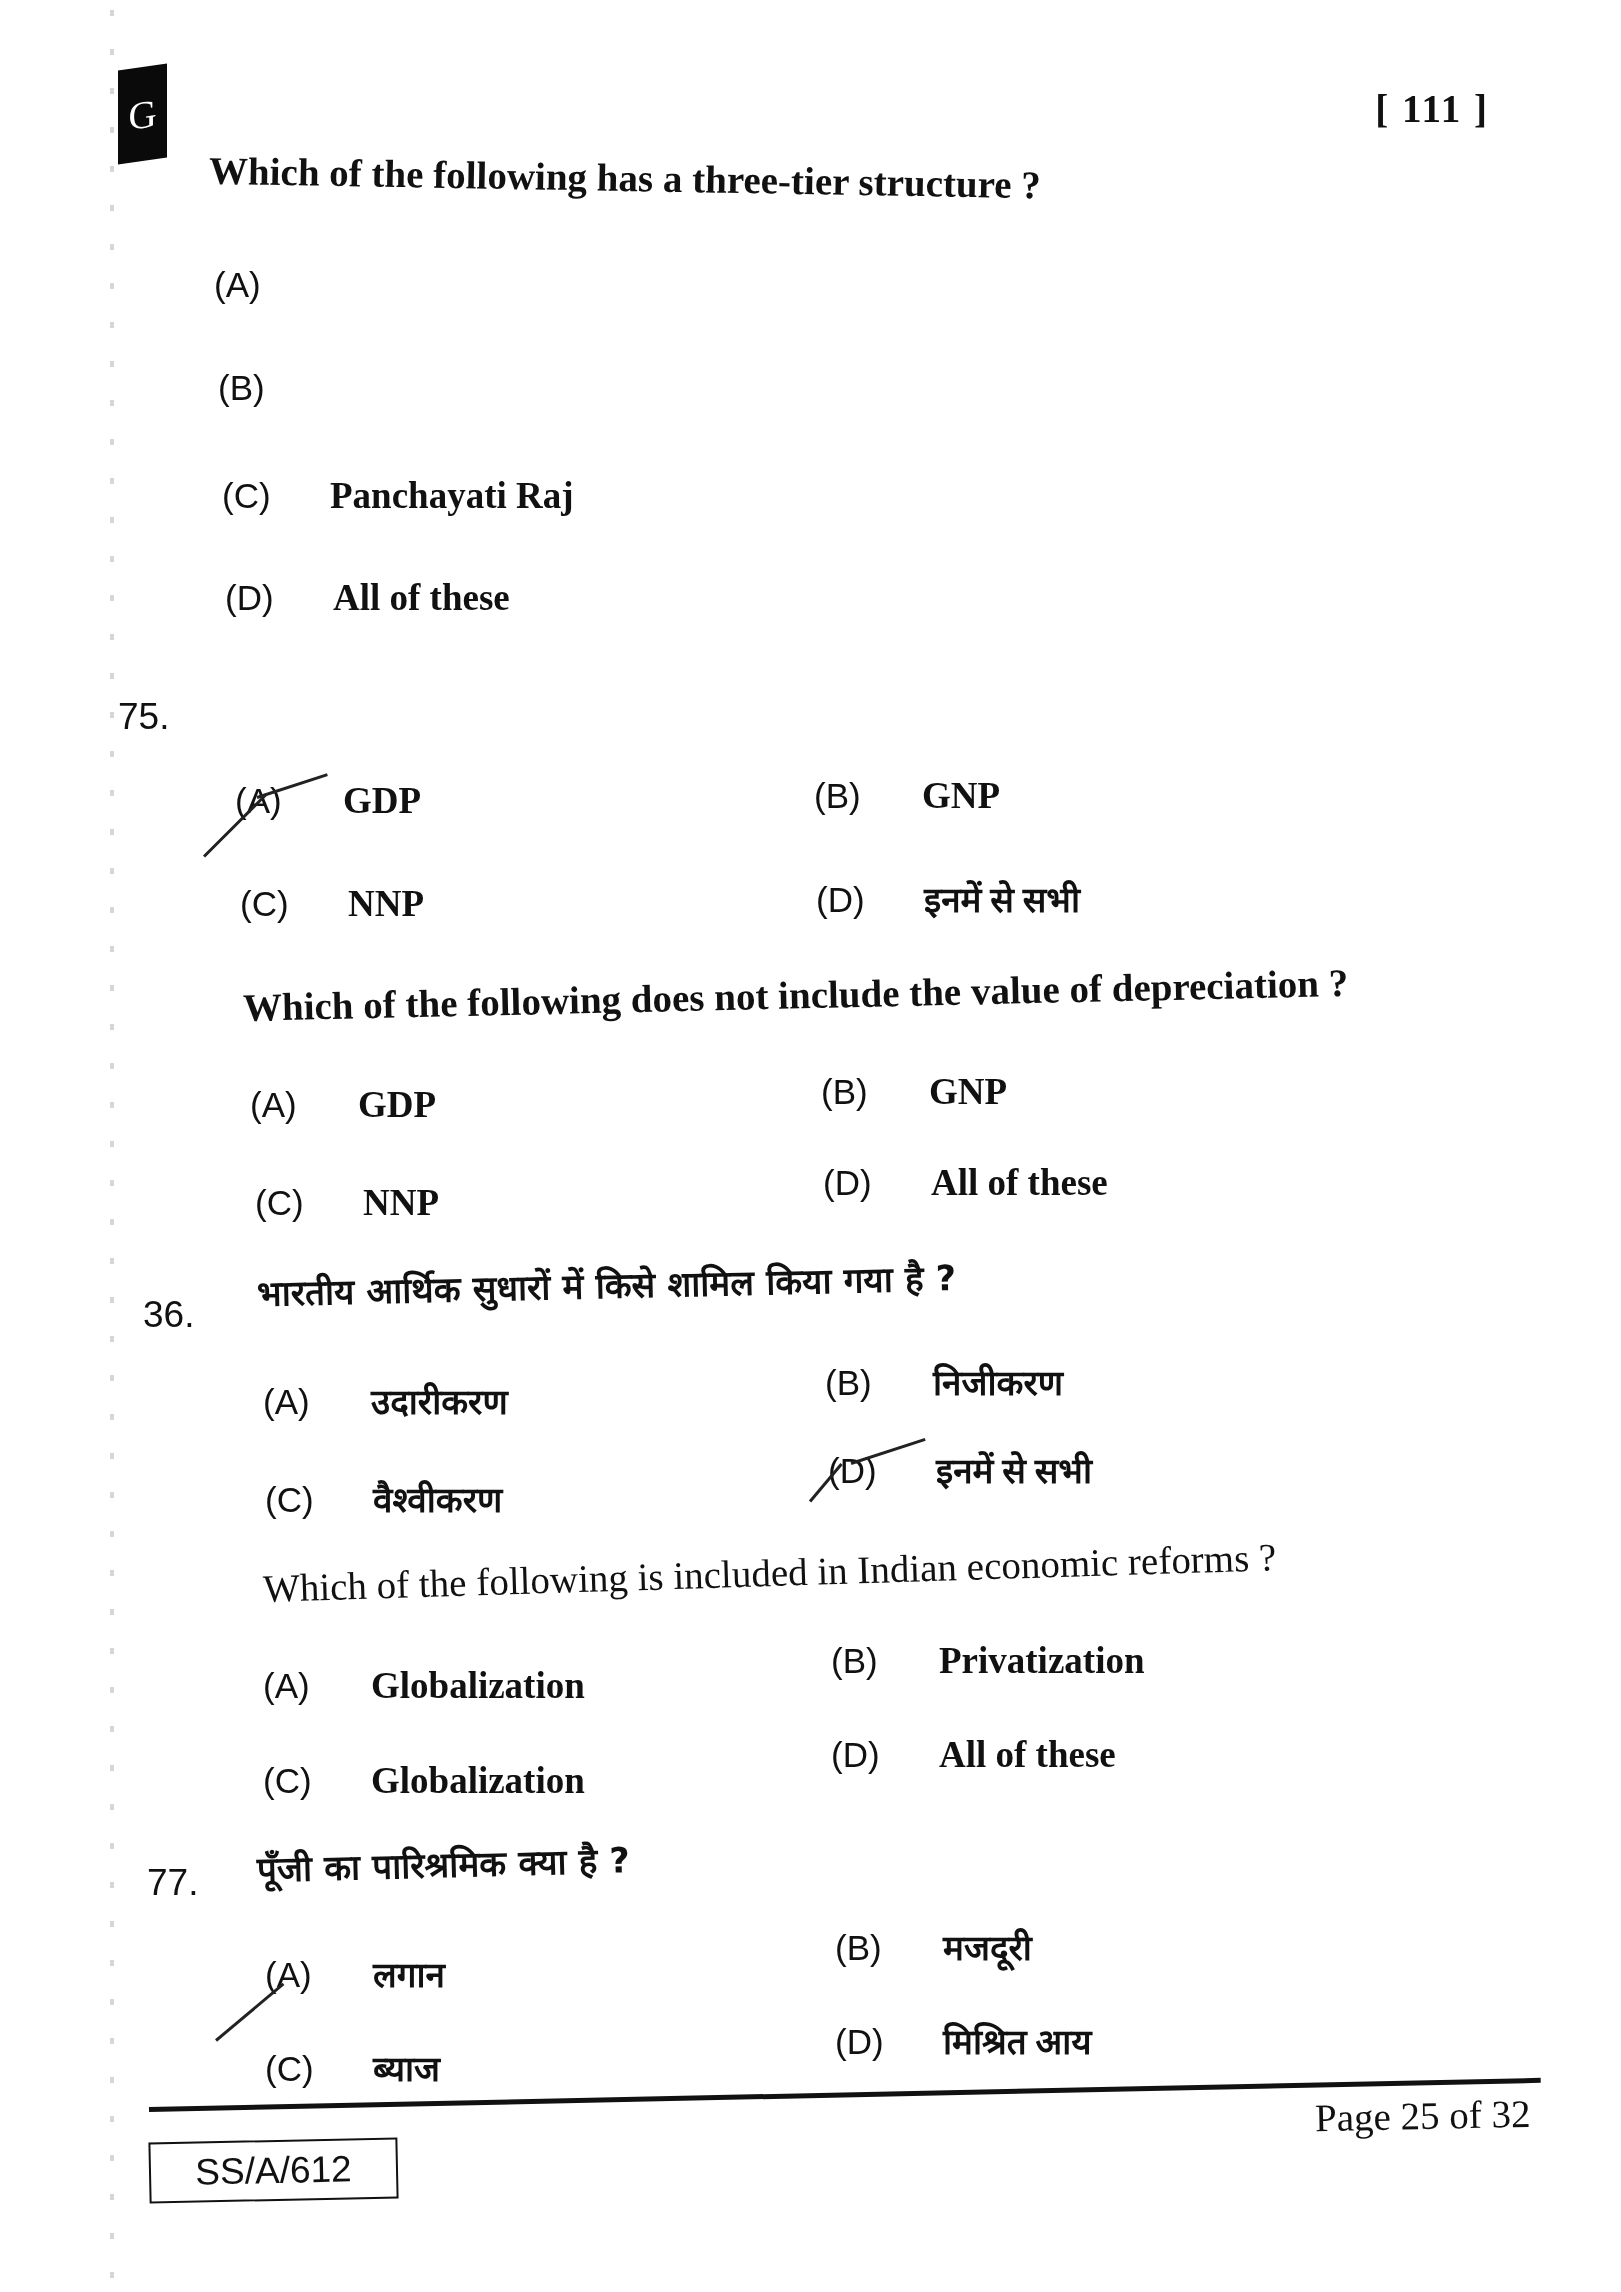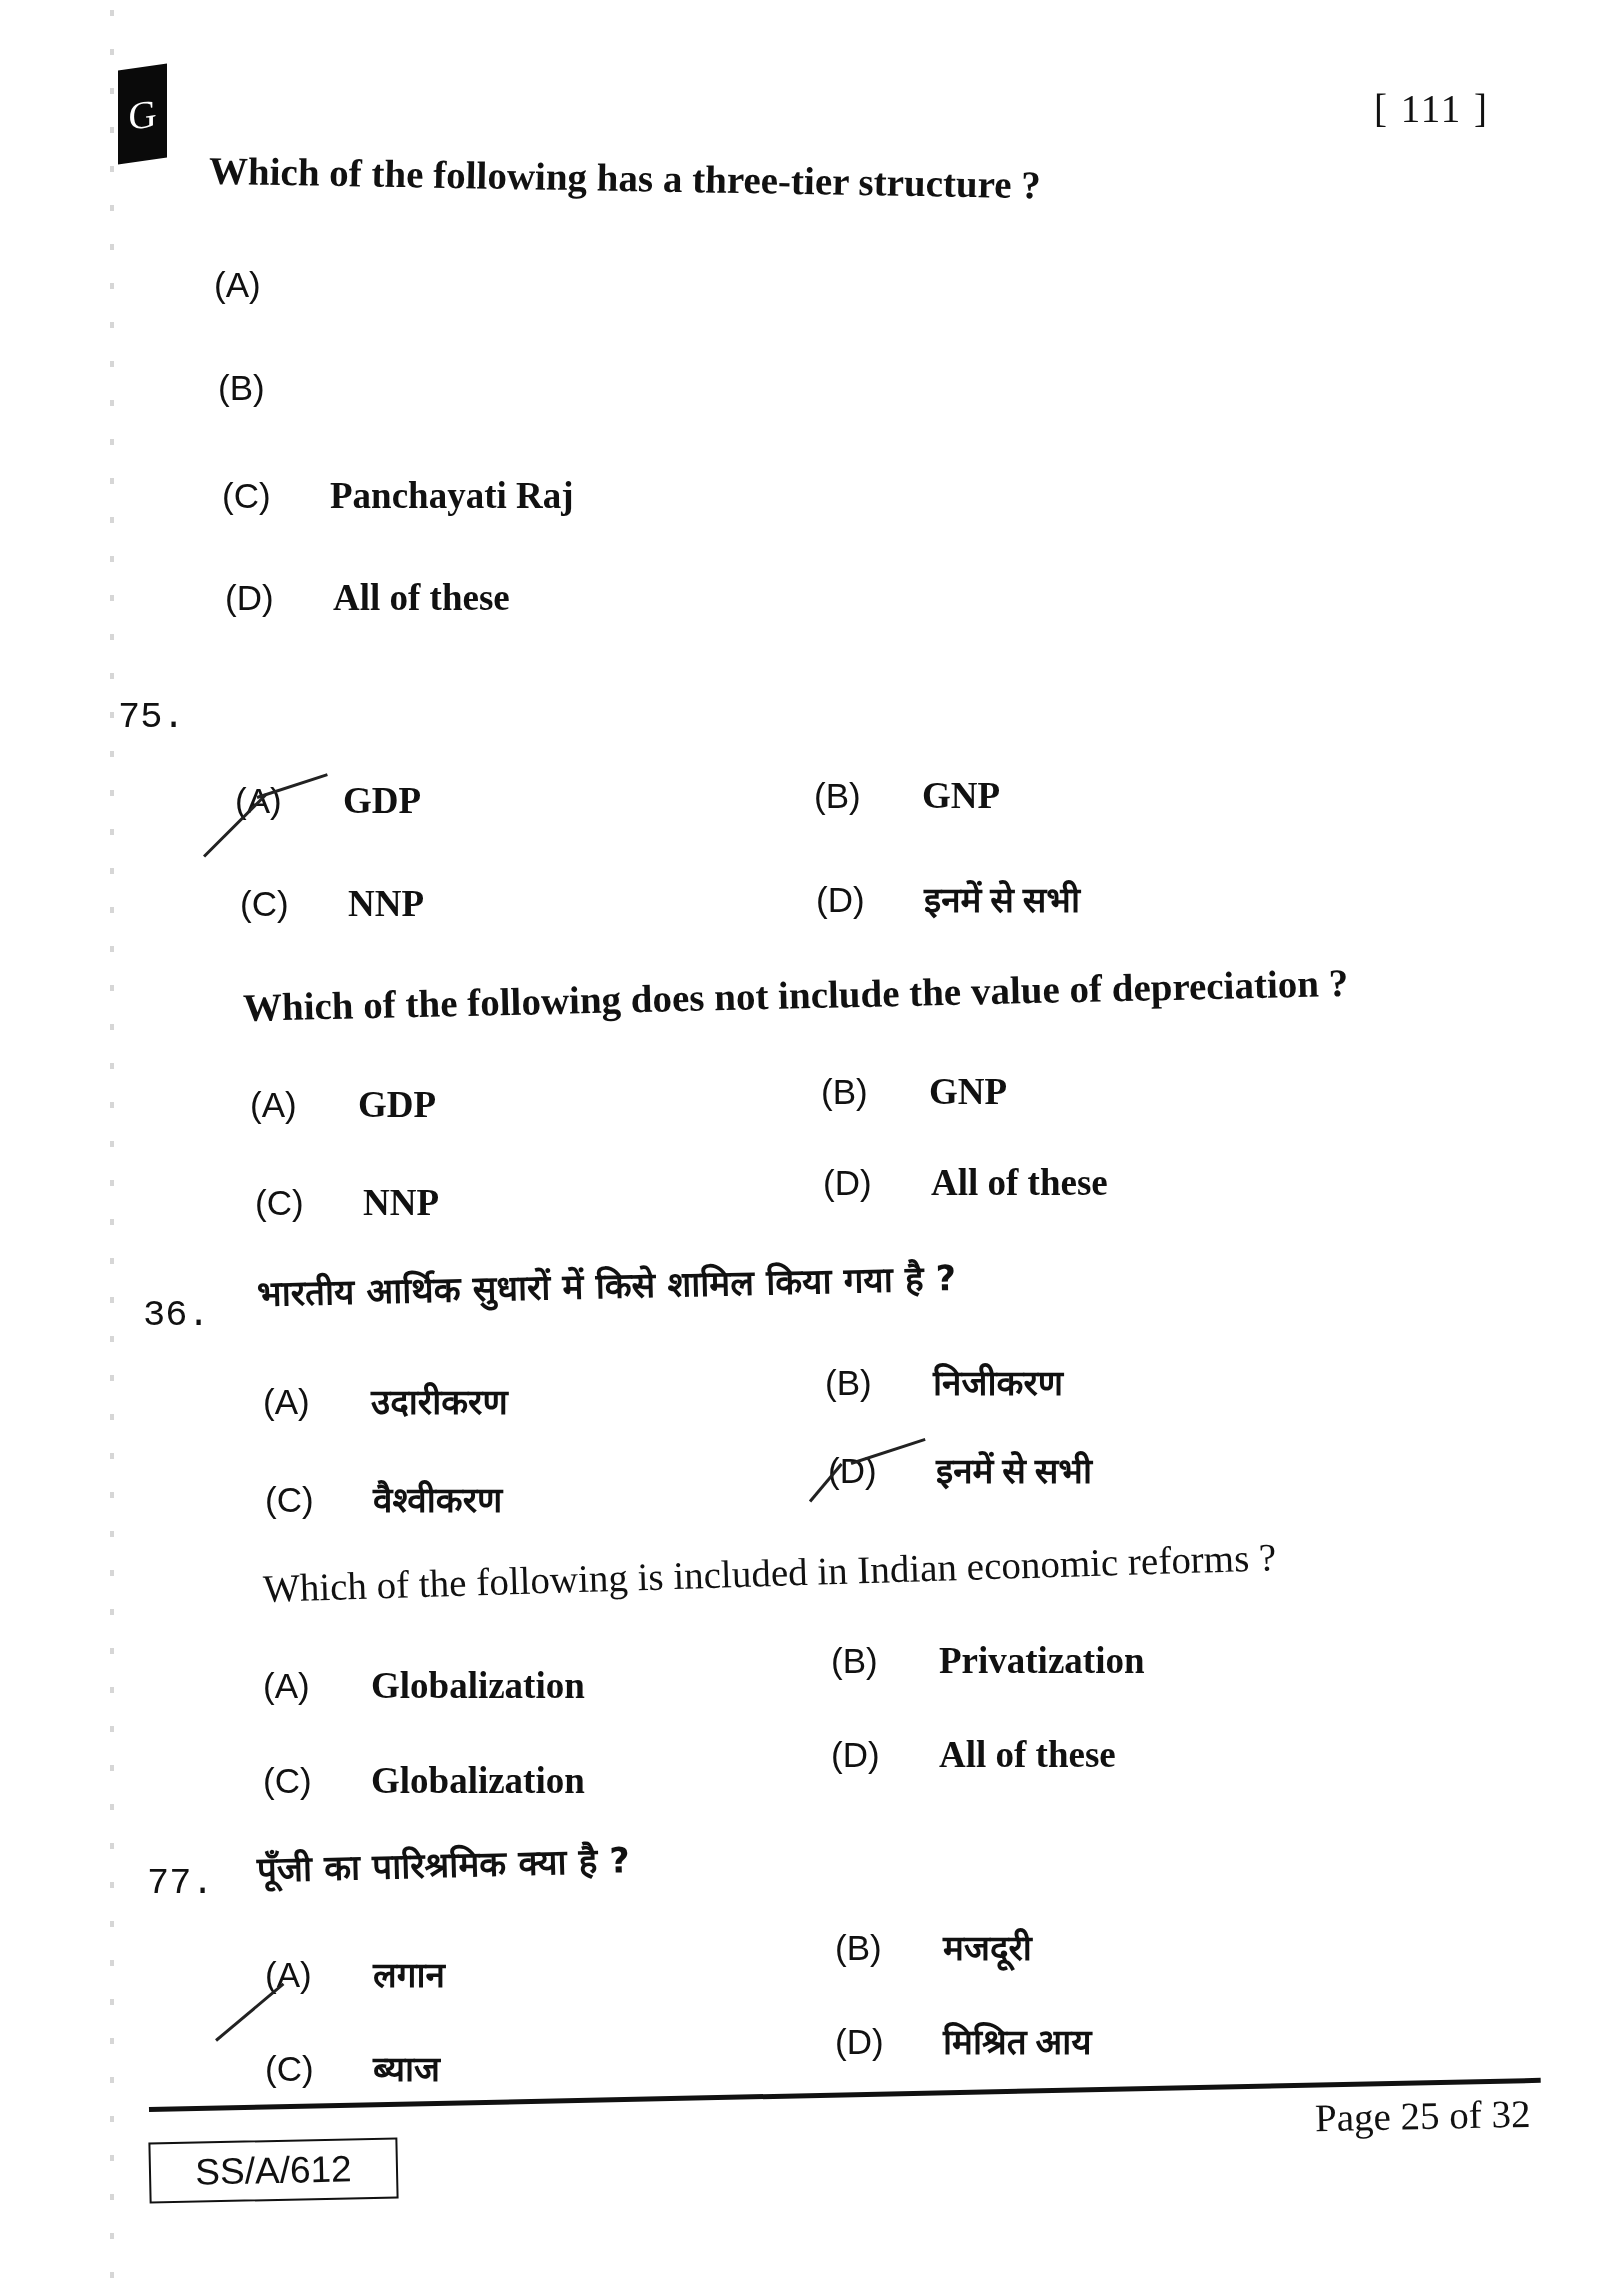--- a/index.html
+++ b/index.html
@@ -14,24 +14,24 @@
     background: repeating-linear-gradient(to bottom, #bbb 0 5.9px, transparent 5.9px 39px);
     opacity: .6;
   }
   .set-tab {
     position: absolute; left: 118px; top: 67px; width: 49px; height: 94px;
     background: #0a0a0a; color: #fff; transform: skewY(-8deg);
     display: flex; align-items: center; justify-content: center;
     font-size: 39px; font-family: "Liberation Serif", serif;
   }
   .page-code {
-    position: absolute; right: 132px; top: 86px; font-size: 39px; font-weight: normal; letter-spacing: 2px; margin-left: 29px;
+    position: absolute; right: 132px; top: 86px; font-size: 39px; font-weight: bold; letter-spacing: 2px; margin-left: 29px;
   }
   .text-line { position: absolute; font-size: 39px; white-space: nowrap; }
-  .qnum { position: absolute; font-size: 37px; font-family: Liberation Mono, monospace; text-align: center; }
+  .qnum { position: absolute; font-size: 37px; font-family: Liberation Sans, sans-serif; text-align: center; }
   .opt { position: absolute; font-size: 37px; white-space: nowrap; display: flex; align-items: baseline; }
   .opt .lbl { display: inline-block; width: 108px; font-family: "Liberation Sans", sans-serif; font-size: 35px; }
   .opt .val { font-weight: bold; font-family: "Liberation Serif", serif; }
   .hindi { font-family: "DejaVu Sans", sans-serif; font-weight: bold; font-size: 35px; }
   .bold { font-weight: bold; }
   .tick {
     position: absolute; height: 2.9px; background: #222; transform-origin: left center;
   }
   .footer-line {
     position: absolute; left: 149px; top: 2107px; width: 1392px; height: 4.9px; background: #111;

